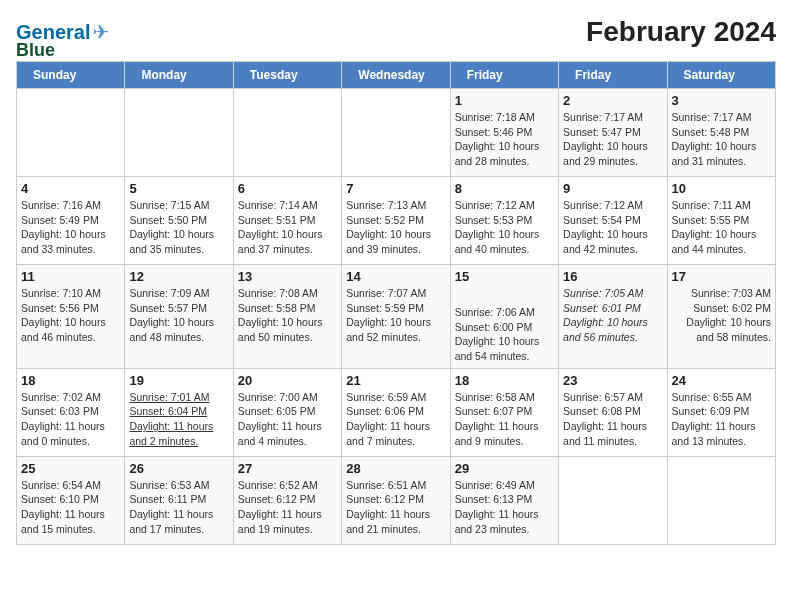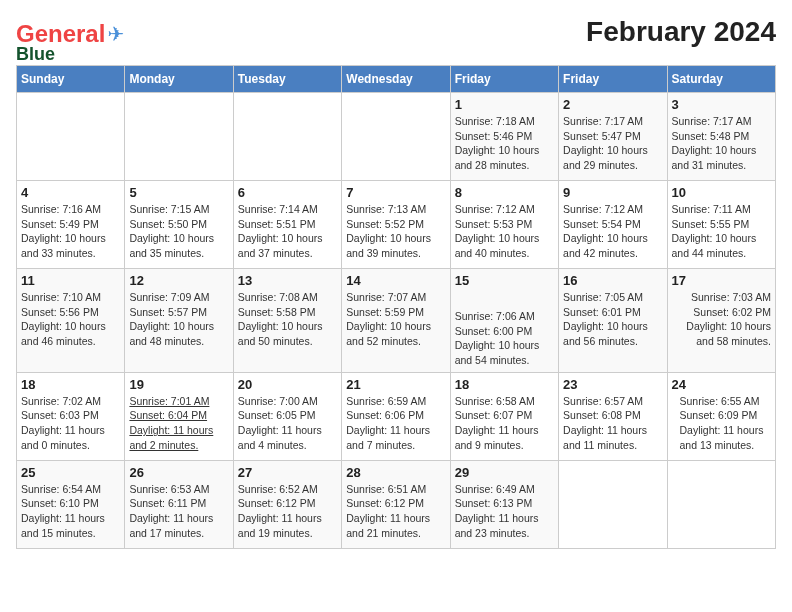--- a/index.html
+++ b/index.html
@@ -34,21 +34,21 @@
     table {
       width: 100%;
       border-collapse: collapse;
       table-layout: fixed;
     }
     thead tr th {
       background-color: #4a7fc1;
       color: #fff;
       font-size: 12px;
       font-weight: bold;
-      padding: 6px 4px;
+      padding: 6px 16px;
       text-align: left;
       border: 1px solid #ccc;
     }
     tbody tr td {
       border: 1px solid #ccc;
       vertical-align: top;
       padding: 4px;
       font-size: 10.5px;
       color: #222;
       height: 88px;
@@ -70,21 +70,21 @@
     }
     .empty-cell {
       background: #fff !important;
     }
   </style>
 </head>
 <body>
 
 <div class="logo">
   <div style="display:flex; align-items:center; gap:2px;">
-    <span style="font-size:24px;font-weight:bold;color:#ef4444;">General</span>
+    <span style="font-size:20px;font-weight:bold;color:#0369a1;">General</span>
     <span style="color:#4a90d9;font-size:20px;">✈</span>
   </div>
   <span style="font-size:18px;font-weight:bold;color:#14532d;margin-top:-4px;">Blue</span>
 </div>
 
 <div class="header">
   <div class="header-title">February 2024</div>
 </div>
 
 <table>
@@ -209,21 +209,21 @@
         </td>
         <td>
           <span class="day-number">15</span>
           <div class="day-info" style="white-space: pre-line; margin-top: 21px;">Sunrise: 7:06 AM
 Sunset: 6:00 PM
 Daylight: 10 hours
 and 54 minutes.</div>
         </td>
         <td>
           <span class="day-number">16</span>
-          <div class="day-info" style="white-space: pre-line;">Sunrise: 7:05 AM
+          <div class="day-info" style="white-space: pre-line; font-style: italic;">Sunrise: 7:05 AM
 Sunset: 6:01 PM
 Daylight: 10 hours
 and 56 minutes.</div>
         </td>
         <td>
           <span class="day-number">17</span>
           <div class="day-info" style="white-space: pre-line; text-align: right;">Sunrise: 7:03 AM
 Sunset: 6:02 PM
 Daylight: 10 hours
 and 58 minutes.</div>
@@ -267,21 +267,21 @@
         </td>
         <td>
           <span class="day-number">23</span>
           <div class="day-info" style="white-space: pre-line;">Sunrise: 6:57 AM
 Sunset: 6:08 PM
 Daylight: 11 hours
 and 11 minutes.</div>
         </td>
         <td>
           <span class="day-number">24</span>
-          <div class="day-info" style="white-space: pre-line; margin-left: 8px;">Sunrise: 6:55 AM
+          <div class="day-info" style="white-space: pre-line;">Sunrise: 6:55 AM
 Sunset: 6:09 PM
 Daylight: 11 hours
 and 13 minutes.</div>
         </td>
       </tr>
       <tr>
         <td>
           <span class="day-number">25</span>
           <div class="day-info" style="white-space: pre-line;">Sunrise: 6:54 AM
 Sunset: 6:10 PM

